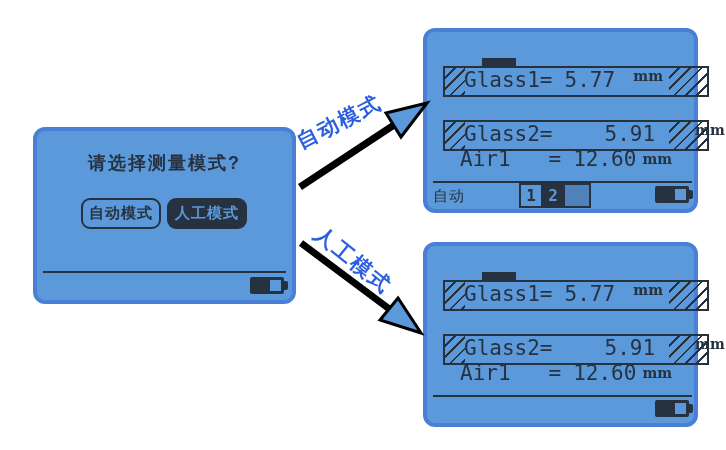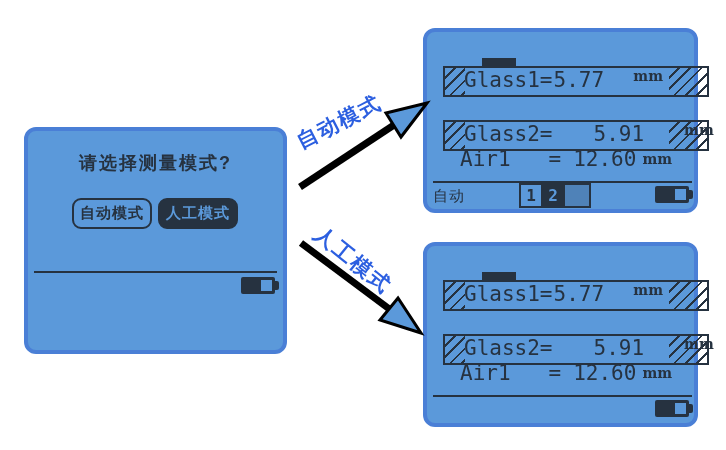--- a/index.html
+++ b/index.html
@@ -8,21 +8,21 @@
     --dark:#263240;
     --arrow-label:#2c5fe0;
   }
   html,body{margin:0;padding:0;background:#fff;}
   #page{position:relative;width:726px;height:450px;background:#fff;overflow:hidden;
         font-family:"Liberation Sans",sans-serif;}
 
   
   .screen{position:absolute;background:var(--screen-bg);
           border:4px solid var(--screen-border);border-radius:12px;box-sizing:border-box;}
-  #dialog-screen{left:24px;top:127px;width:263px;height:227px;}
+  #dialog-screen{left:33px;top:127px;width:263px;height:177px;}
   #auto-screen{left:423px;top:28px;width:275px;height:185px;}
   #manual-screen{left:423px;top:242px;width:275px;height:185px;}
 
   
   .dialog-title{position:absolute;left:0;right:0;top:20px;text-align:center;
                 font-size:18px;letter-spacing:2px;color:var(--dark);font-weight:bold;}
   .dialog-buttons{position:absolute;left:44px;top:67px;display:flex;gap:6px;}
   .mode-btn{font-size:15px;font-weight:bold;letter-spacing:1px;padding:4px 6px;
             border-radius:9px;white-space:nowrap;}
   .mode-btn.outline{border:2px solid var(--dark);color:var(--dark);background:transparent;}
@@ -42,21 +42,21 @@
   .mrow-box{position:absolute;left:16px;width:266px;height:31px;border:2px solid var(--dark);
             box-sizing:border-box;display:flex;align-items:flex-start;}
   .row1{top:34px;} .row3{top:88px;gap:40px;}
   .hatch{position:absolute;top:0;bottom:0;
          background:repeating-linear-gradient(135deg,transparent 0 6px,var(--dark) 6px 8px);}
   .hatch-l{left:0;width:20px;}
   .hatch-r{right:0;width:38px;}
   .mono{font-family:"DejaVu Sans Mono",monospace;font-size:21px;color:var(--dark);}
   .pre{white-space:pre;}
   .mrow-box .lbl{margin-left:19px;}
-  .mrow-box .val{margin-left:1px;}
+  .mrow-box .val{margin-left:12px;}
   .unit{font-family:"DejaVu Serif",serif;font-size:14px;font-weight:bold;color:var(--dark);}
   .unit-box{margin-left:auto;margin-right:44px;}
   .air-row{position:absolute;left:33px;top:64px;height:30px;display:flex;align-items:center;margin-top:48px;}
   .air-row .val{margin-left:12px;}
   .unit-air{margin-left:6px;}
 
   .status-line{position:absolute;left:6px;right:2px;top:149px;height:2px;background:var(--dark);}
   .status-label{position:absolute;left:6px;top:155px;font-size:15px;font-weight:normal;
                 letter-spacing:1px;color:var(--dark);}
   .pager{position:absolute;left:92px;top:151px;height:21px;border:2px solid var(--dark);display:flex;}

